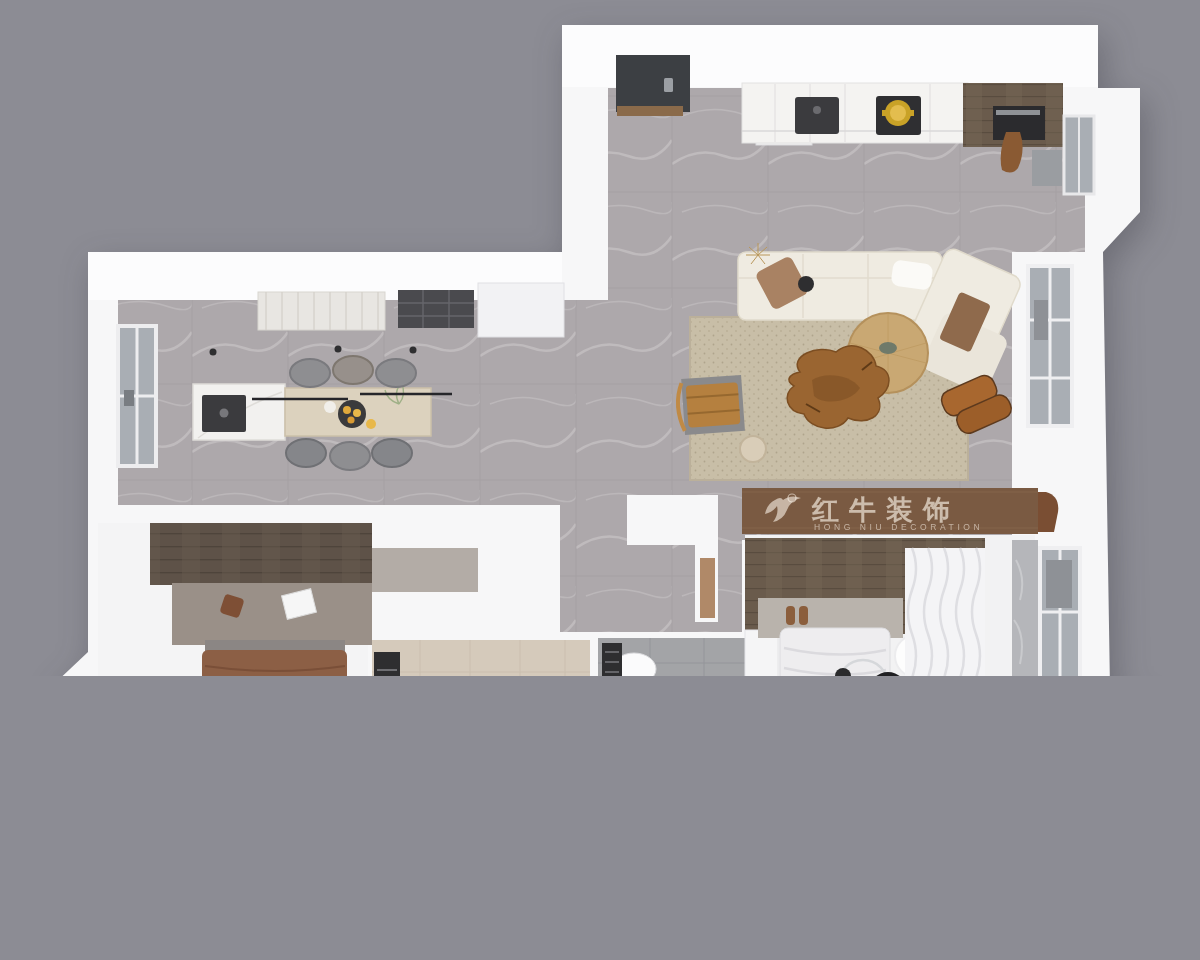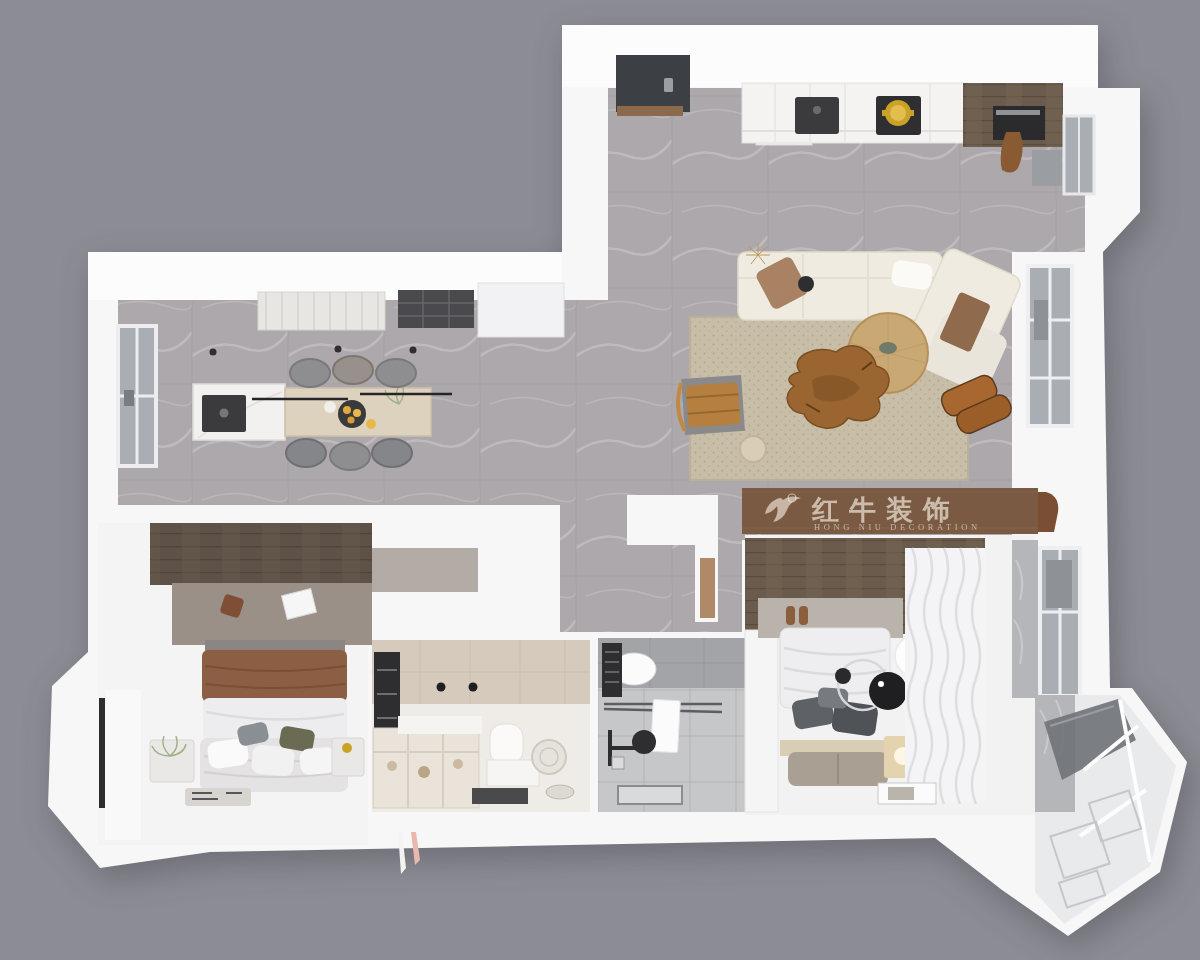--- a/index.html
+++ b/index.html
@@ -24,22 +24,22 @@
     --chairgray:#8E8E91;
     --bath-beige:#D5CABB;
     --bath-gray-wall:#A3A4A7;
     --bath-gray-floor:#C6C7C9;
     --curtain:#F4F4F6;
     --glass:#A9AEB4;
     --door:#3C3F43;
     --brass:#C9A227;
   }
   html,body{margin:0;padding:0;background:var(--bg);}
-  .stage{width:1200px;height:960px;position:relative;overflow:hidden;background:var(--bg);
-         font-family:Liberation Serif, serif;}
+  .stage{width:1200px;height:676px;position:relative;overflow:hidden;background:var(--bg);
+         font-family:Liberation Sans, sans-serif;}
   svg{display:block}
   .shell{filter:drop-shadow(6px 12px 16px rgba(40,40,50,.30));}
   text{user-select:none}
   .wm-cn{font-size:27px;font-weight:bold;letter-spacing:10px;fill:rgba(255,248,238,.62);}
   .wm-en{font-size:8.5px;letter-spacing:3.6px;fill:rgba(255,248,238,.55);}
 </style>
 </head>
 <body>
 
 <div class="stage">

